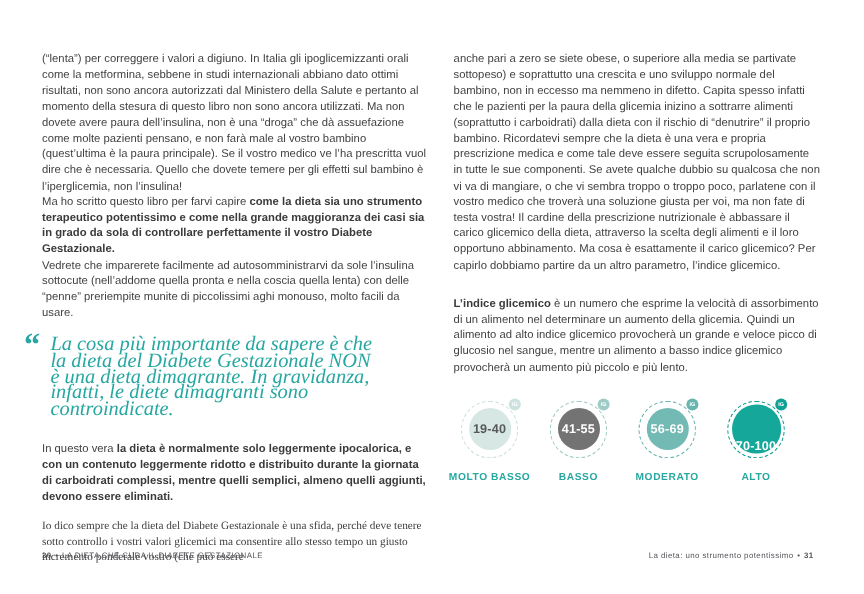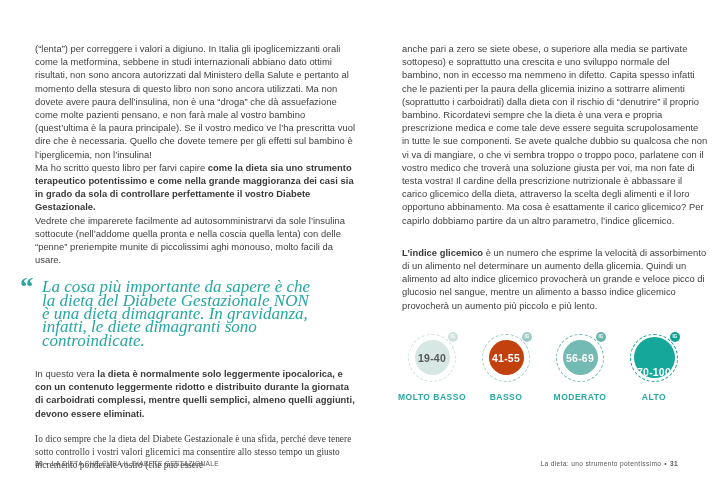--- a/index.html
+++ b/index.html
@@ -1,20 +1,20 @@
 <!DOCTYPE html>
 <html><head>
 <meta charset="utf-8">
 <style>
   html,body{margin:0;padding:0;background:#ffffff;}
   .spread{position:relative;width:720px;height:495px;background:#ffffff;overflow:hidden;
           font-family:"Liberation Sans","DejaVu Sans",sans-serif;padding-left:42px;}
   .col{position:absolute;top:42px;}
   .col-left{left:35px;width:322px;}
-  .col-right{left:402px;width:306px;}
+  .col-right{left:378px;width:306px;}
   .body-text p{margin:0;font-size:9.4px;line-height:13.2px;color:#414042;letter-spacing:0.02px;}
   .body-text p strong{font-weight:bold;color:#3a3a3c;}
   .gap-before{margin-top:13px !important;font-family:Liberation Serif, serif;}
   .gap-before-lg{margin-top:19px !important;}
 
   .quote-block{position:relative;margin:14px 0 20px 7px;}
   .qmark{position:absolute;left:-22px;top:-6px;font-family:"Liberation Serif","DejaVu Serif",serif;
          font-weight:bold;font-size:27px;line-height:1;color:#27a7a1;}
   .qtext{font-family:"Liberation Serif","DejaVu Serif",serif;font-style:italic;
          font-size:17px;line-height:13.3px;color:#27a7a1;width:276px;}
@@ -68,21 +68,21 @@
           <div class="circle" style="background-color: rgb(215, 231, 228); color: rgb(87, 88, 90);">
             <span class="range">19-40</span>
           </div>
           <div class="badge" style="background-color: rgb(205, 226, 223);">IG</div>
         </div>
         <div class="scale-label">MOLTO BASSO</div>
       </div>
 
       <div class="scale-item">
         <div class="ring" style="border-color: rgb(163, 205, 201);">
-          <div class="circle" style="background-color: #c2410c; color: rgb(255, 255, 255);">
+          <div class="circle" style="background-color: #737373; color: rgb(255, 255, 255);">
             <span class="range">41-55</span>
           </div>
           <div class="badge" style="background-color: rgb(159, 203, 199);">IG</div>
         </div>
         <div class="scale-label">BASSO</div>
       </div>
 
       <div class="scale-item">
         <div class="ring" style="border-color: rgb(109, 183, 176);">
           <div class="circle" style="background-color: rgb(114, 186, 179); color: rgb(255, 255, 255);">

